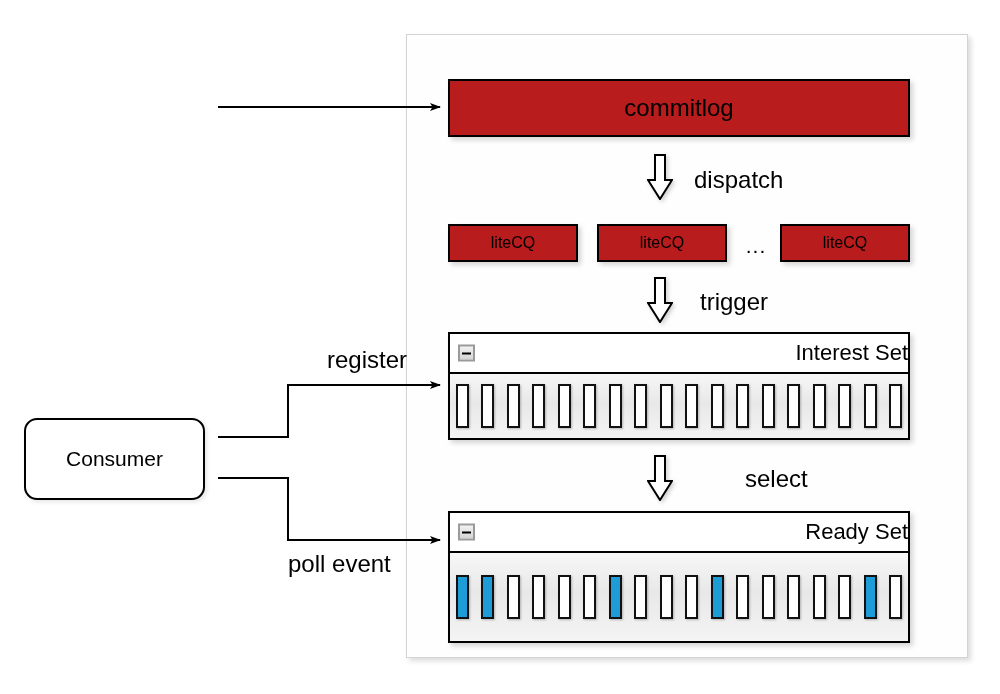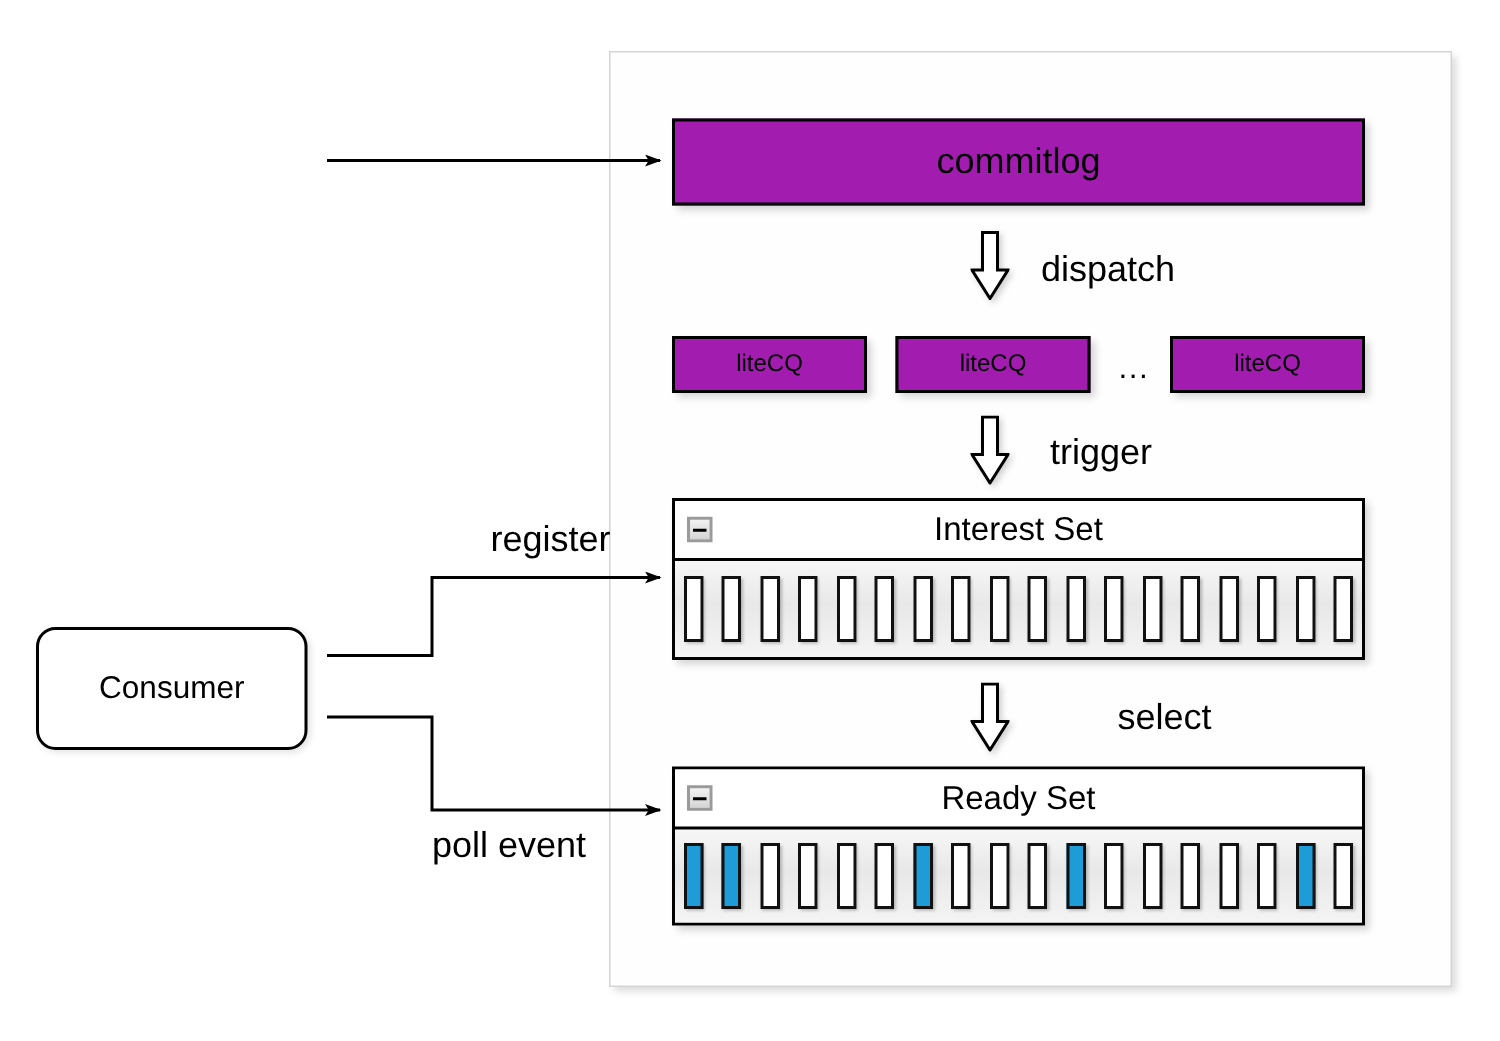--- a/index.html
+++ b/index.html
@@ -43,21 +43,21 @@
     justify-content: center;
     font-size: 21px;
     color: #000000;
     box-shadow: 2px 2px 4px rgba(0,0,0,0.10);
   }
   #producer-box { left: 24px; top: 66px; width: 181px; height: 82px; }
   #consumer-box { left: 24px; top: 418px; width: 181px; height: 82px; }
 
   
   .rect-box {
-    background: #a21caf;
+    background: #b91c1c;
     border: 2px solid #000000;
     box-sizing: border-box;
     display: flex;
     align-items: center;
     justify-content: center;
     color: #000000;
     box-shadow: 3px 3px 5px rgba(0,0,0,0.17);
   }
   #commitlog-box {
     left: 448px; top: 79px; width: 462px; height: 58px;
@@ -81,30 +81,30 @@
     left: 448px;
     width: 462px;
     border: 2px solid #000000;
     background: #ffffff;
     box-sizing: border-box;
     box-shadow: 3px 3px 5px rgba(0,0,0,0.17);
     display: flex;
     flex-direction: column;
   }
   #interest-set-panel { top: 332px; height: 108px; }
-  #ready-set-panel    { top: 511px; height: 106px; }
+  #ready-set-panel    { top: 511px; height: 132px; }
 
   .set-header {
     position: relative;
     height: 38px;
     flex: 0 0 38px;
     border-bottom: 2px solid #000000;
     display: flex;
     align-items: center;
-    justify-content: center;
+    justify-content: flex-end;
     background: #ffffff;
   }
   .set-title {
     font-size: 22px;
     color: #000000;
   }
   .collapse-icon {
     position: absolute;
     left: 8px;
     top: 50%;

